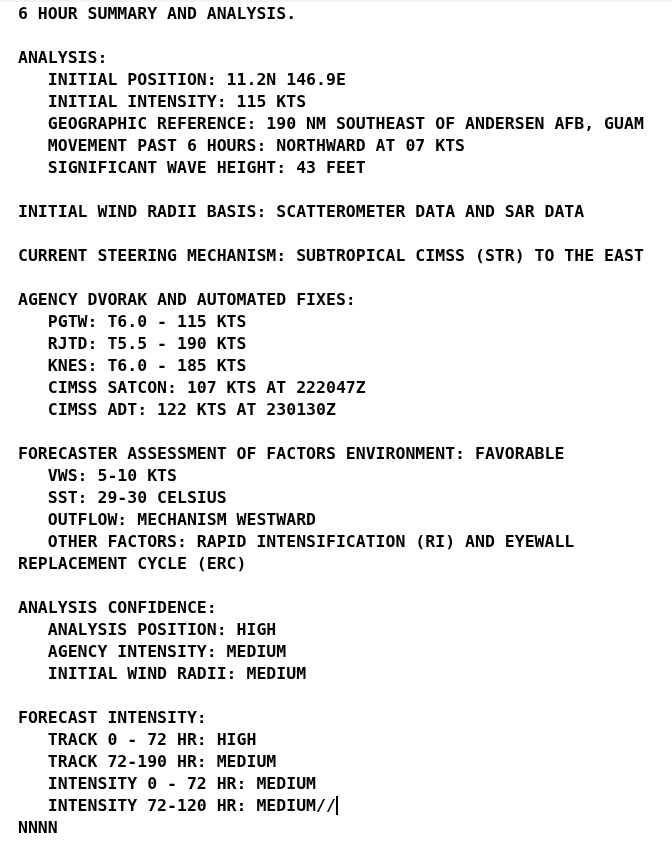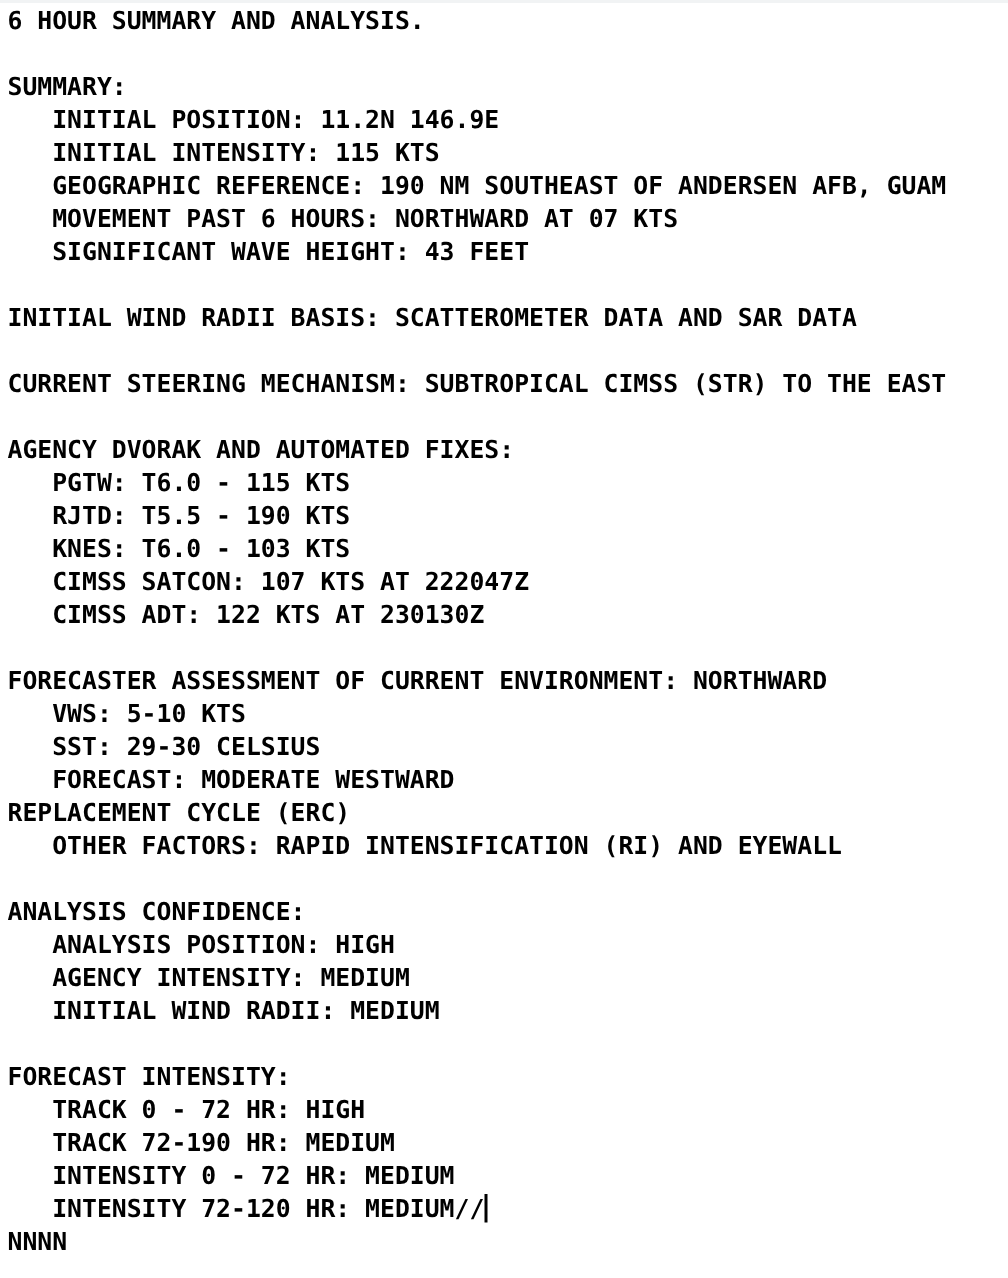--- a/index.html
+++ b/index.html
@@ -21,68 +21,69 @@
     background: #f1f3f4;
   }
   .doc {
     padding: 1px 0 0 5px;
   }
   .line {
     height: 22px;
     line-height: 22px;
     white-space: pre;
     letter-spacing: 0;
+    margin-left: 13px;
   }
   .caret {
     display: inline-block;
     width: 2px;
     height: 19px;
     background: #000000;
     vertical-align: -4px;
     margin-left: 0px;
   }
 </style>
 </head>
 <body>
 
 <div class="top-edge"></div>
 
 <div class="doc">
 
   <div class="line">6 HOUR SUMMARY AND ANALYSIS.</div>
   <div class="line"></div>
 
-  <div class="line">SUMMARY:</div>
+  <div class="line">ANALYSIS:</div>
   <div class="line">   INITIAL POSITION: 11.2N 146.9E</div>
   <div class="line">   INITIAL INTENSITY: 115 KTS</div>
   <div class="line">   GEOGRAPHIC REFERENCE: 190 NM SOUTHEAST OF ANDERSEN AFB, GUAM</div>
   <div class="line">   MOVEMENT PAST 6 HOURS: NORTHWARD AT 07 KTS</div>
   <div class="line">   SIGNIFICANT WAVE HEIGHT: 43 FEET</div>
   <div class="line"></div>
 
   <div class="line">INITIAL WIND RADII BASIS: SCATTEROMETER DATA AND SAR DATA</div>
   <div class="line"></div>
 
   <div class="line">CURRENT STEERING MECHANISM: SUBTROPICAL CIMSS (STR) TO THE EAST</div>
   <div class="line"></div>
 
   <div class="line">AGENCY DVORAK AND AUTOMATED FIXES:</div>
   <div class="line">   PGTW: T6.0 - 115 KTS</div>
   <div class="line">   RJTD: T5.5 - 190 KTS</div>
-  <div class="line">   KNES: T6.0 - 103 KTS</div>
+  <div class="line">   KNES: T6.0 - 185 KTS</div>
   <div class="line">   CIMSS SATCON: 107 KTS AT 222047Z</div>
   <div class="line">   CIMSS ADT: 122 KTS AT 230130Z</div>
   <div class="line"></div>
 
-  <div class="line">FORECASTER ASSESSMENT OF CURRENT ENVIRONMENT: NORTHWARD</div>
+  <div class="line">FORECASTER ASSESSMENT OF FACTORS ENVIRONMENT: FAVORABLE</div>
   <div class="line">   VWS: 5-10 KTS</div>
   <div class="line">   SST: 29-30 CELSIUS</div>
-  <div class="line">   FORECAST: MODERATE WESTWARD</div>
+  <div class="line">   OUTFLOW: MECHANISM WESTWARD</div>
+  <div class="line">   OTHER FACTORS: RAPID INTENSIFICATION (RI) AND EYEWALL</div>
   <div class="line">REPLACEMENT CYCLE (ERC)</div>
-  <div class="line">   OTHER FACTORS: RAPID INTENSIFICATION (RI) AND EYEWALL</div>
   <div class="line"></div>
 
   <div class="line">ANALYSIS CONFIDENCE:</div>
   <div class="line">   ANALYSIS POSITION: HIGH</div>
   <div class="line">   AGENCY INTENSITY: MEDIUM</div>
   <div class="line">   INITIAL WIND RADII: MEDIUM</div>
   <div class="line"></div>
 
   <div class="line">FORECAST INTENSITY:</div>
   <div class="line">   TRACK 0 - 72 HR: HIGH</div>

